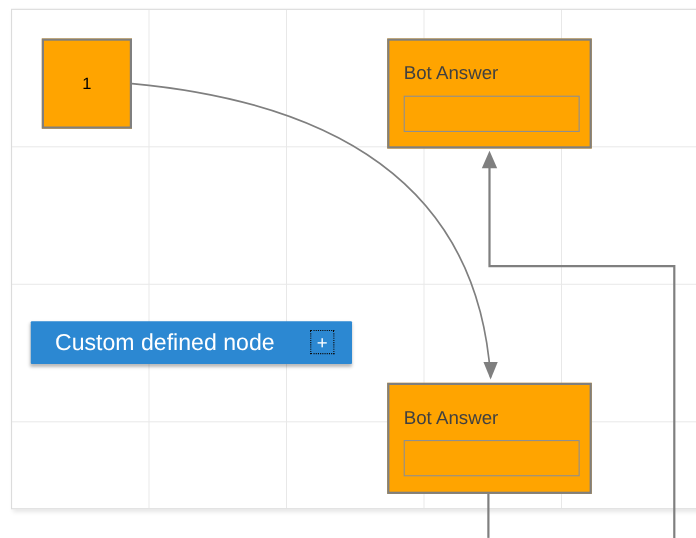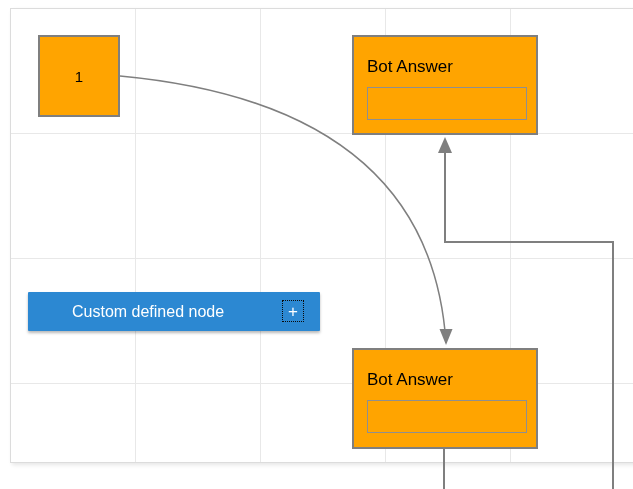--- a/index.html
+++ b/index.html
@@ -69,21 +69,21 @@
     left: 352px;
     top: 348px;
     width: 186px;
     height: 101px;
   }
   .bot-title {
     position: absolute;
     left: 13px;
     top: 20px;
     font-size: 17px;
-    color: #000000;
+    color: #404040;
     white-space: nowrap;
   }
   .bot-field {
     position: absolute;
     left: 13px;
     top: 50px;
     width: 160px;
     height: 33px;
     box-sizing: border-box;
     border: 1px solid #8f8f8f;
@@ -98,22 +98,22 @@
     height: 39px;
     box-sizing: border-box;
     background: #2c88d2;
     color: #ffffff;
     display: flex;
     align-items: center;
     box-shadow: 0 2px 3px rgba(0,0,0,0.28);
     border-radius: 1px;
   }
   .custom-label {
-    padding-left: 44px;
-    font-size: 16px;
+    padding-left: 22px;
+    font-size: 21px;
     white-space: nowrap;
   }
   .plus-box {
     position: absolute;
     left: 254px;
     top: 8px;
     width: 22px;
     height: 22px;
     box-sizing: border-box;
     border: 1px dotted #0a0a0a;

